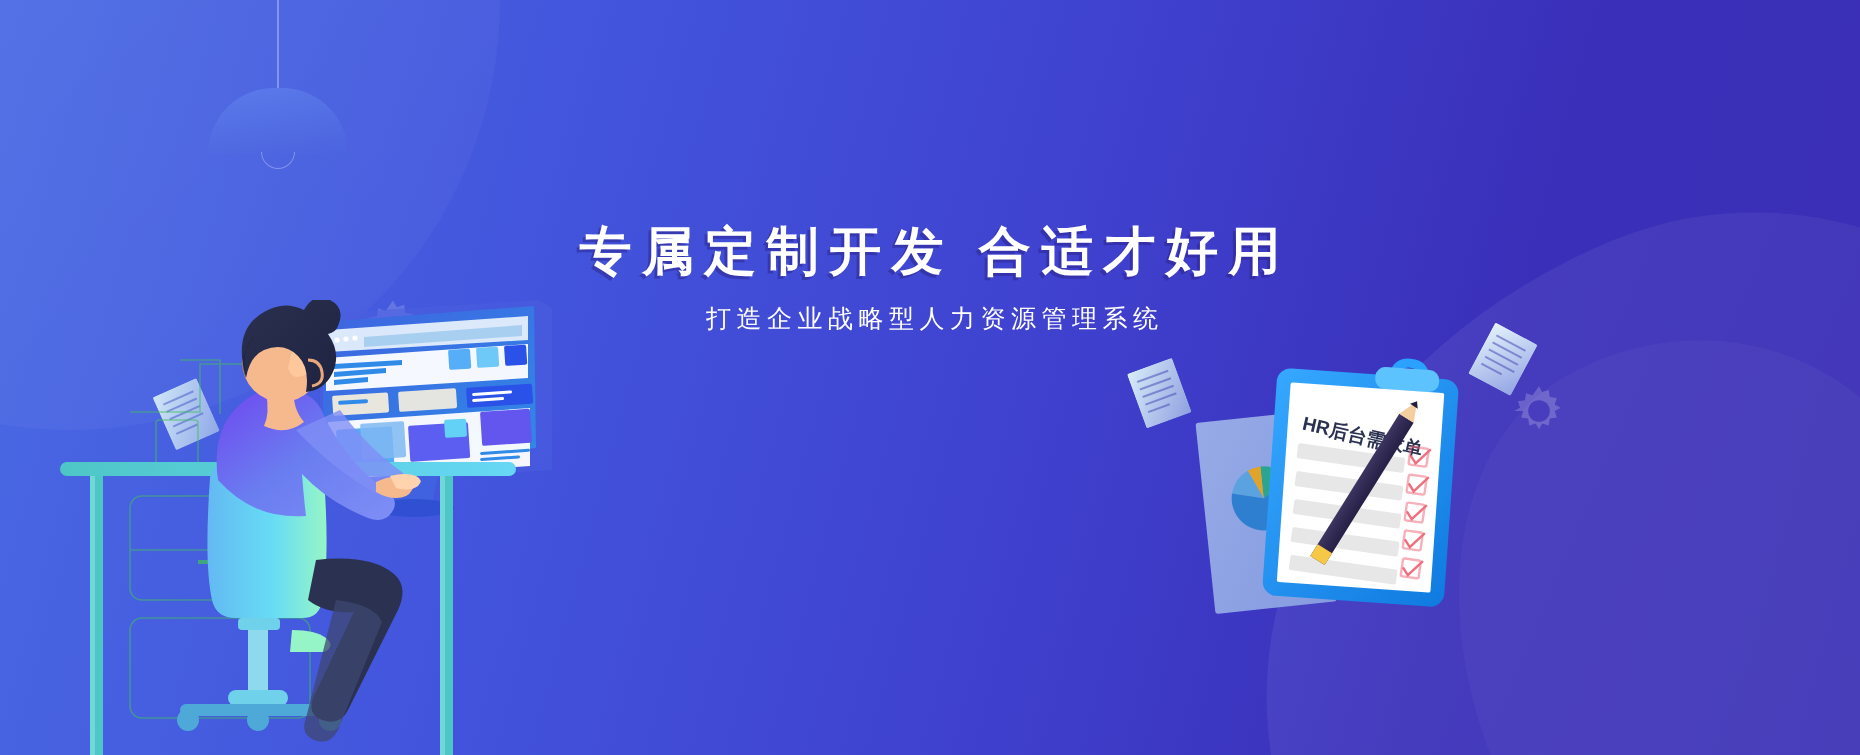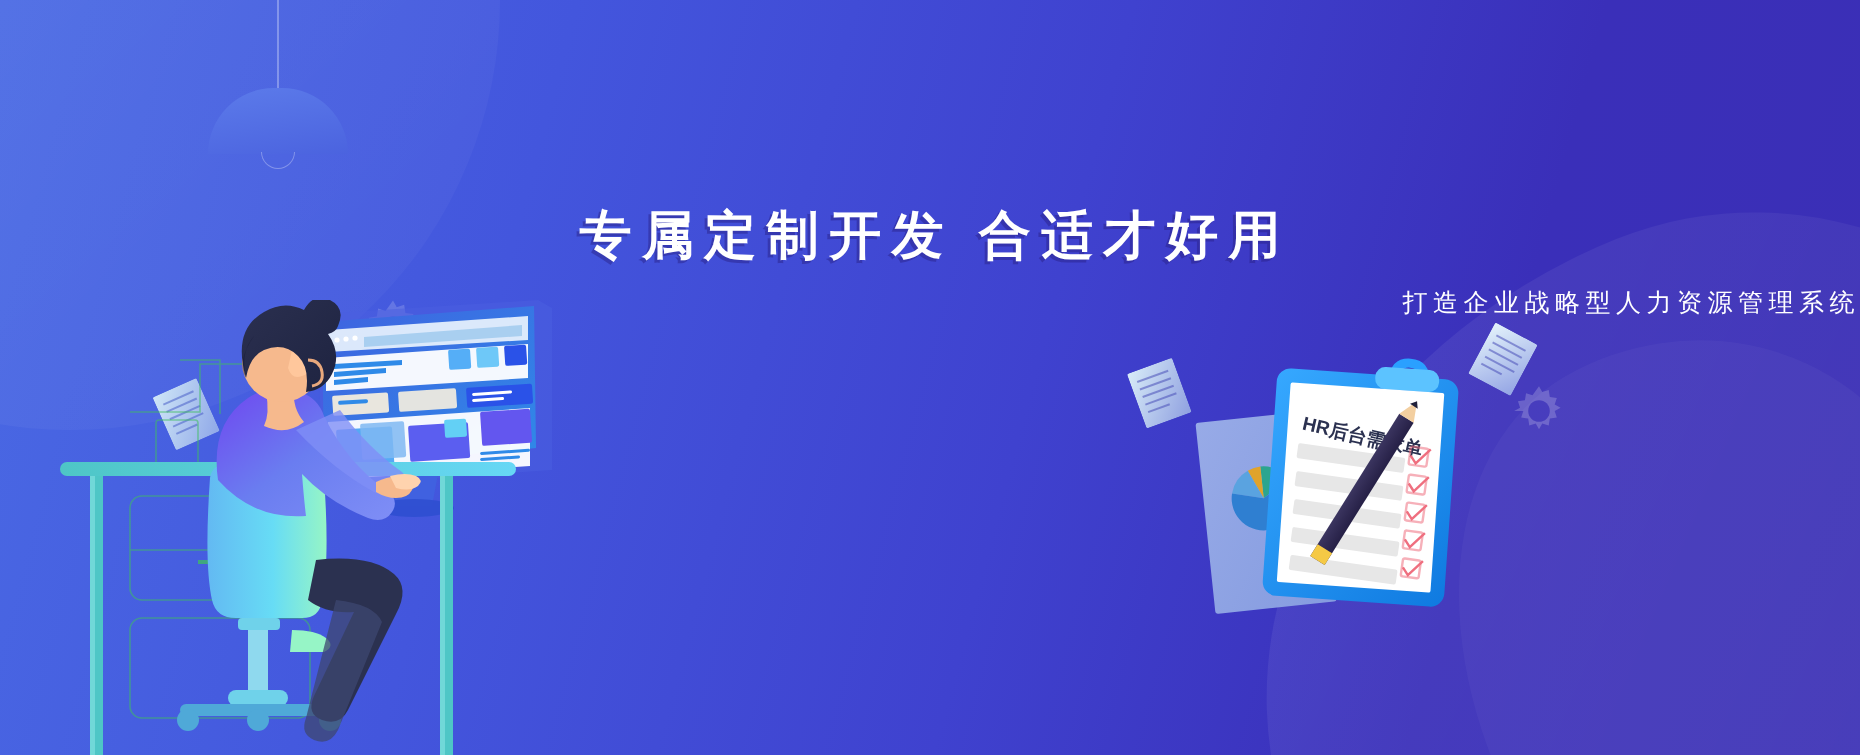--- a/index.html
+++ b/index.html
@@ -49,32 +49,31 @@
   .gear{position:absolute;opacity:.17;}
   .gear svg{display:block;}
   
   .doc{position:absolute;}
   
   .headline{
     position:absolute;left:0;right:0;top:205px;text-align:center;
     pointer-events:none;
   }
   .title{
-    margin:0;
+    margin:16px;
     font-size:52px;line-height:1.18;font-weight:700;color:#ffffff;
     letter-spacing:.20em;text-indent:.20em;
     text-shadow:-3px 3px 0 rgba(40,30,130,.45);
     white-space:nowrap;
   }
   .subtitle{
     margin:20px 0 0 4px;
     font-size:25px;line-height:1.3;font-weight:400;color:#ffffff;
     letter-spacing:.22em;text-indent:.22em;
     white-space:nowrap;
-    text-align:right;
   }
   
   .illus{position:absolute;}
   .illus svg{display:block;}
 </style>
 </head>
 <body>
 
 <div id="banner">
 

